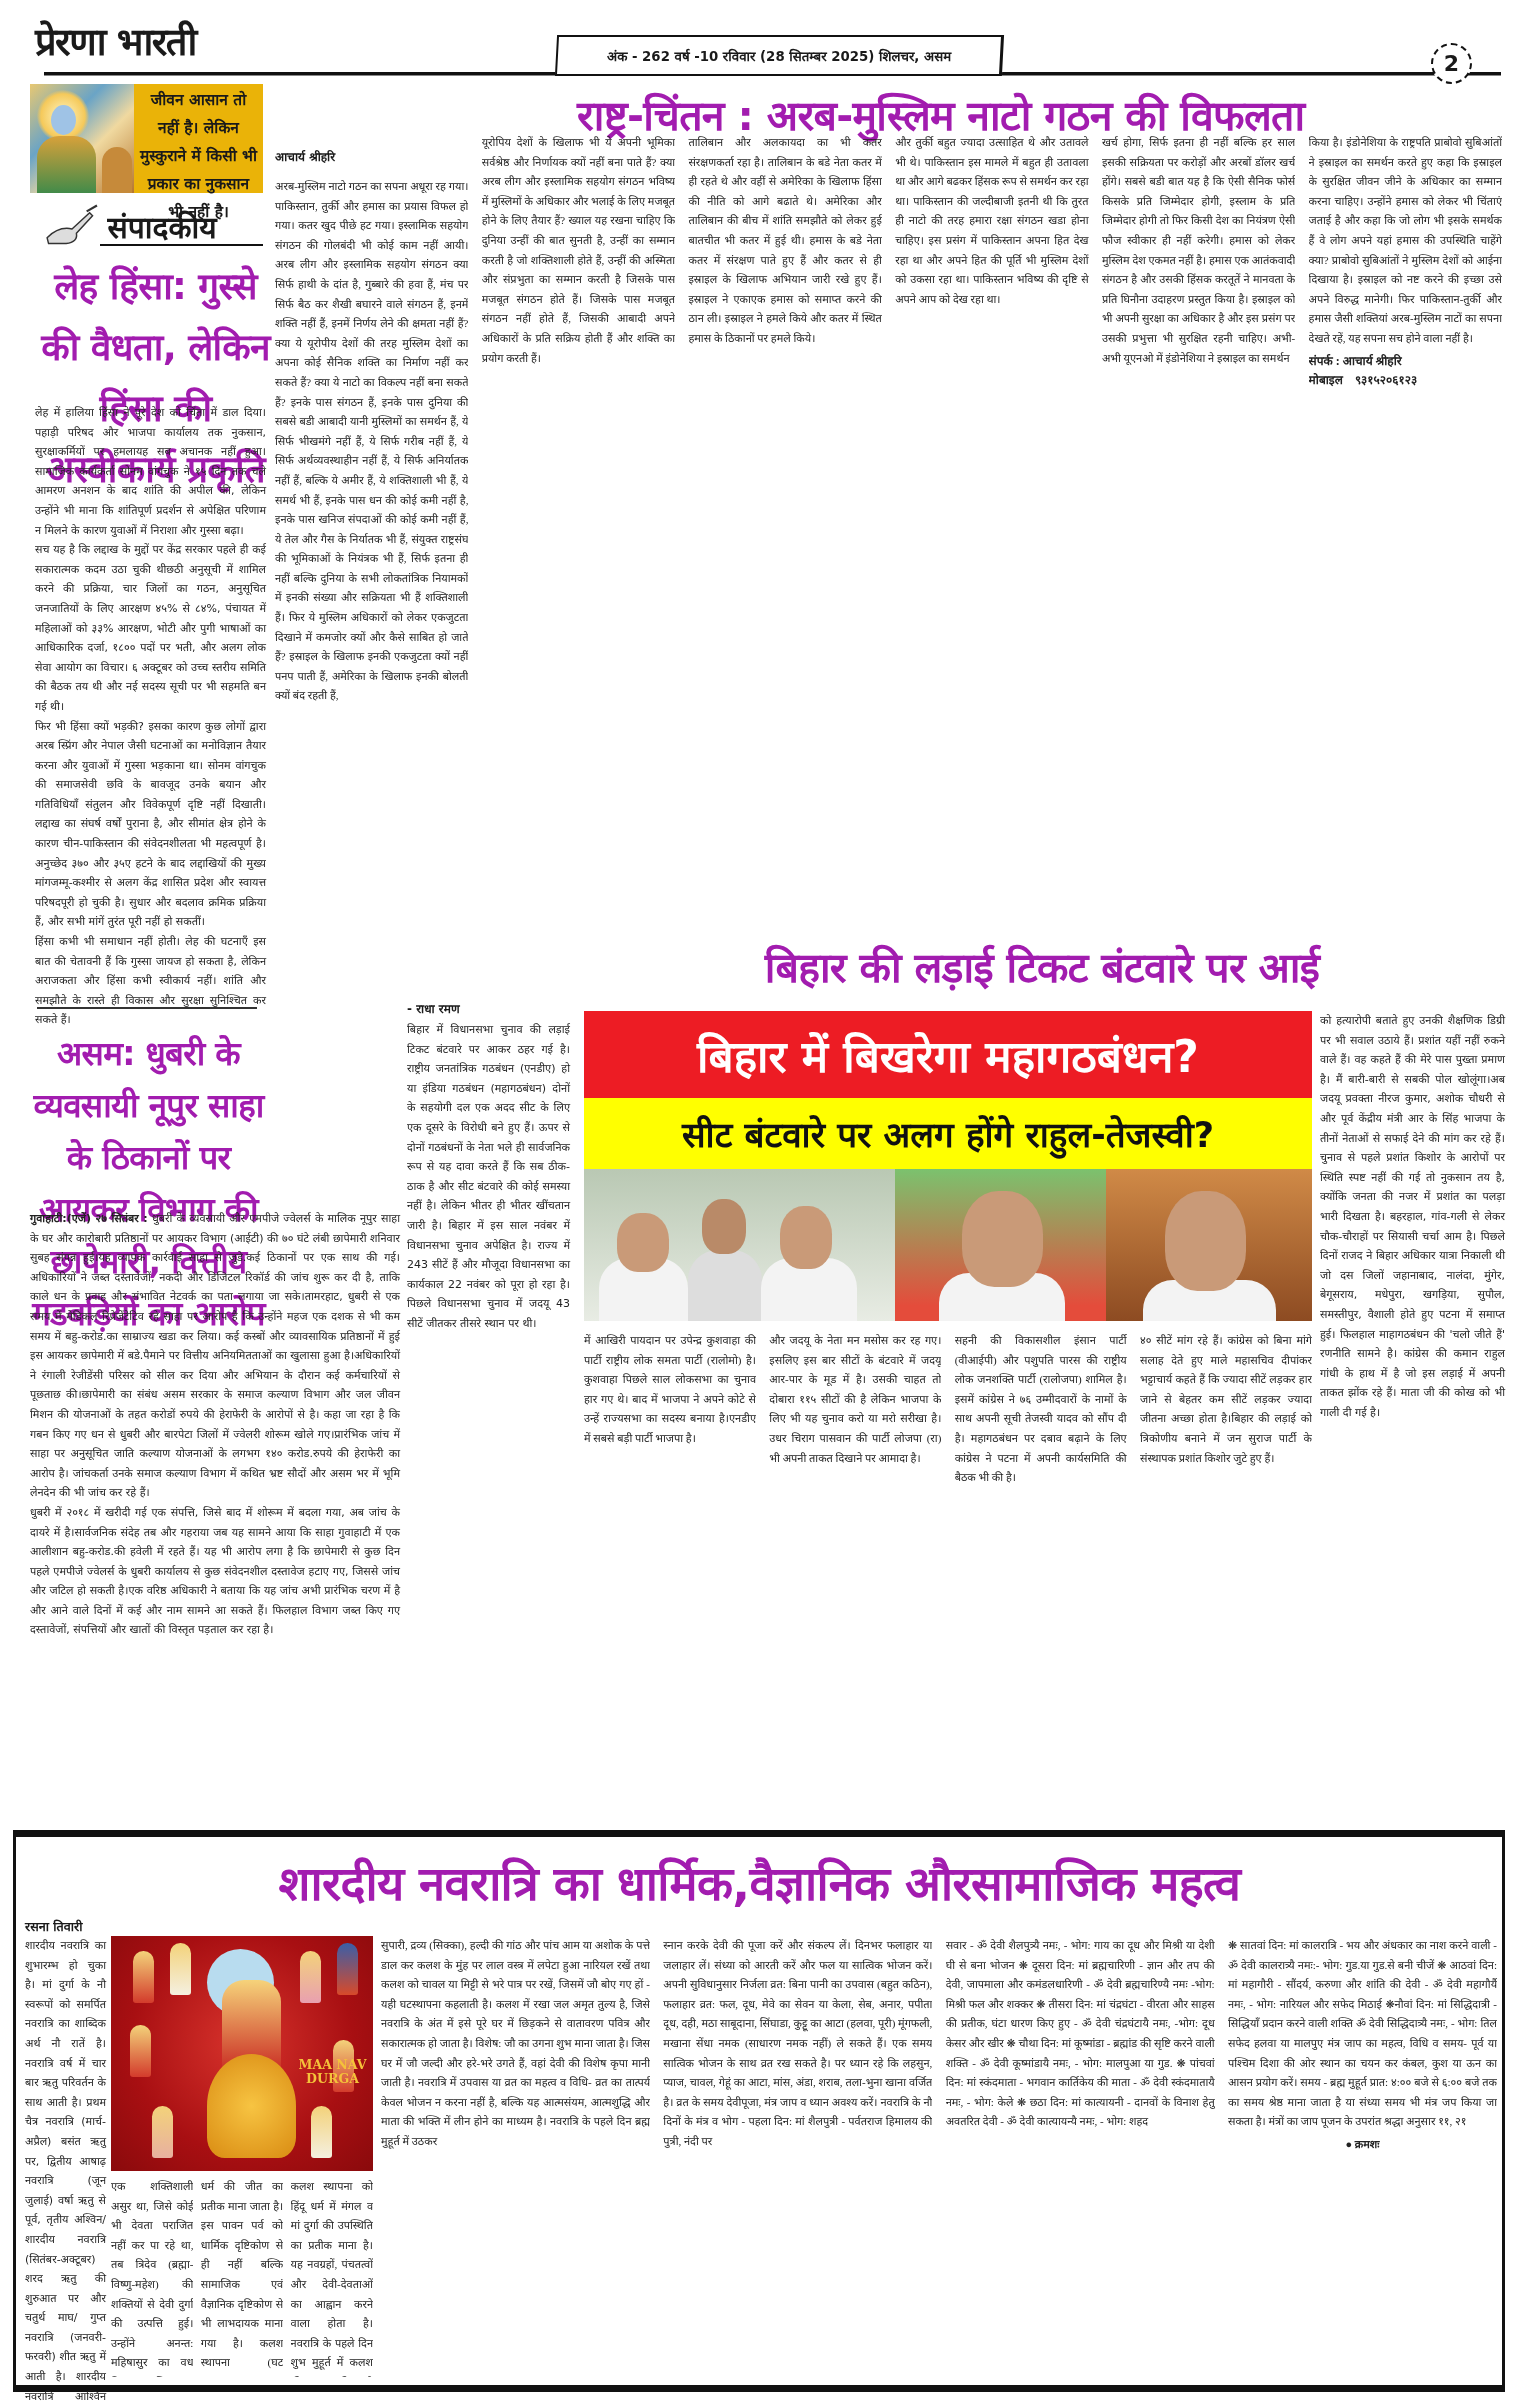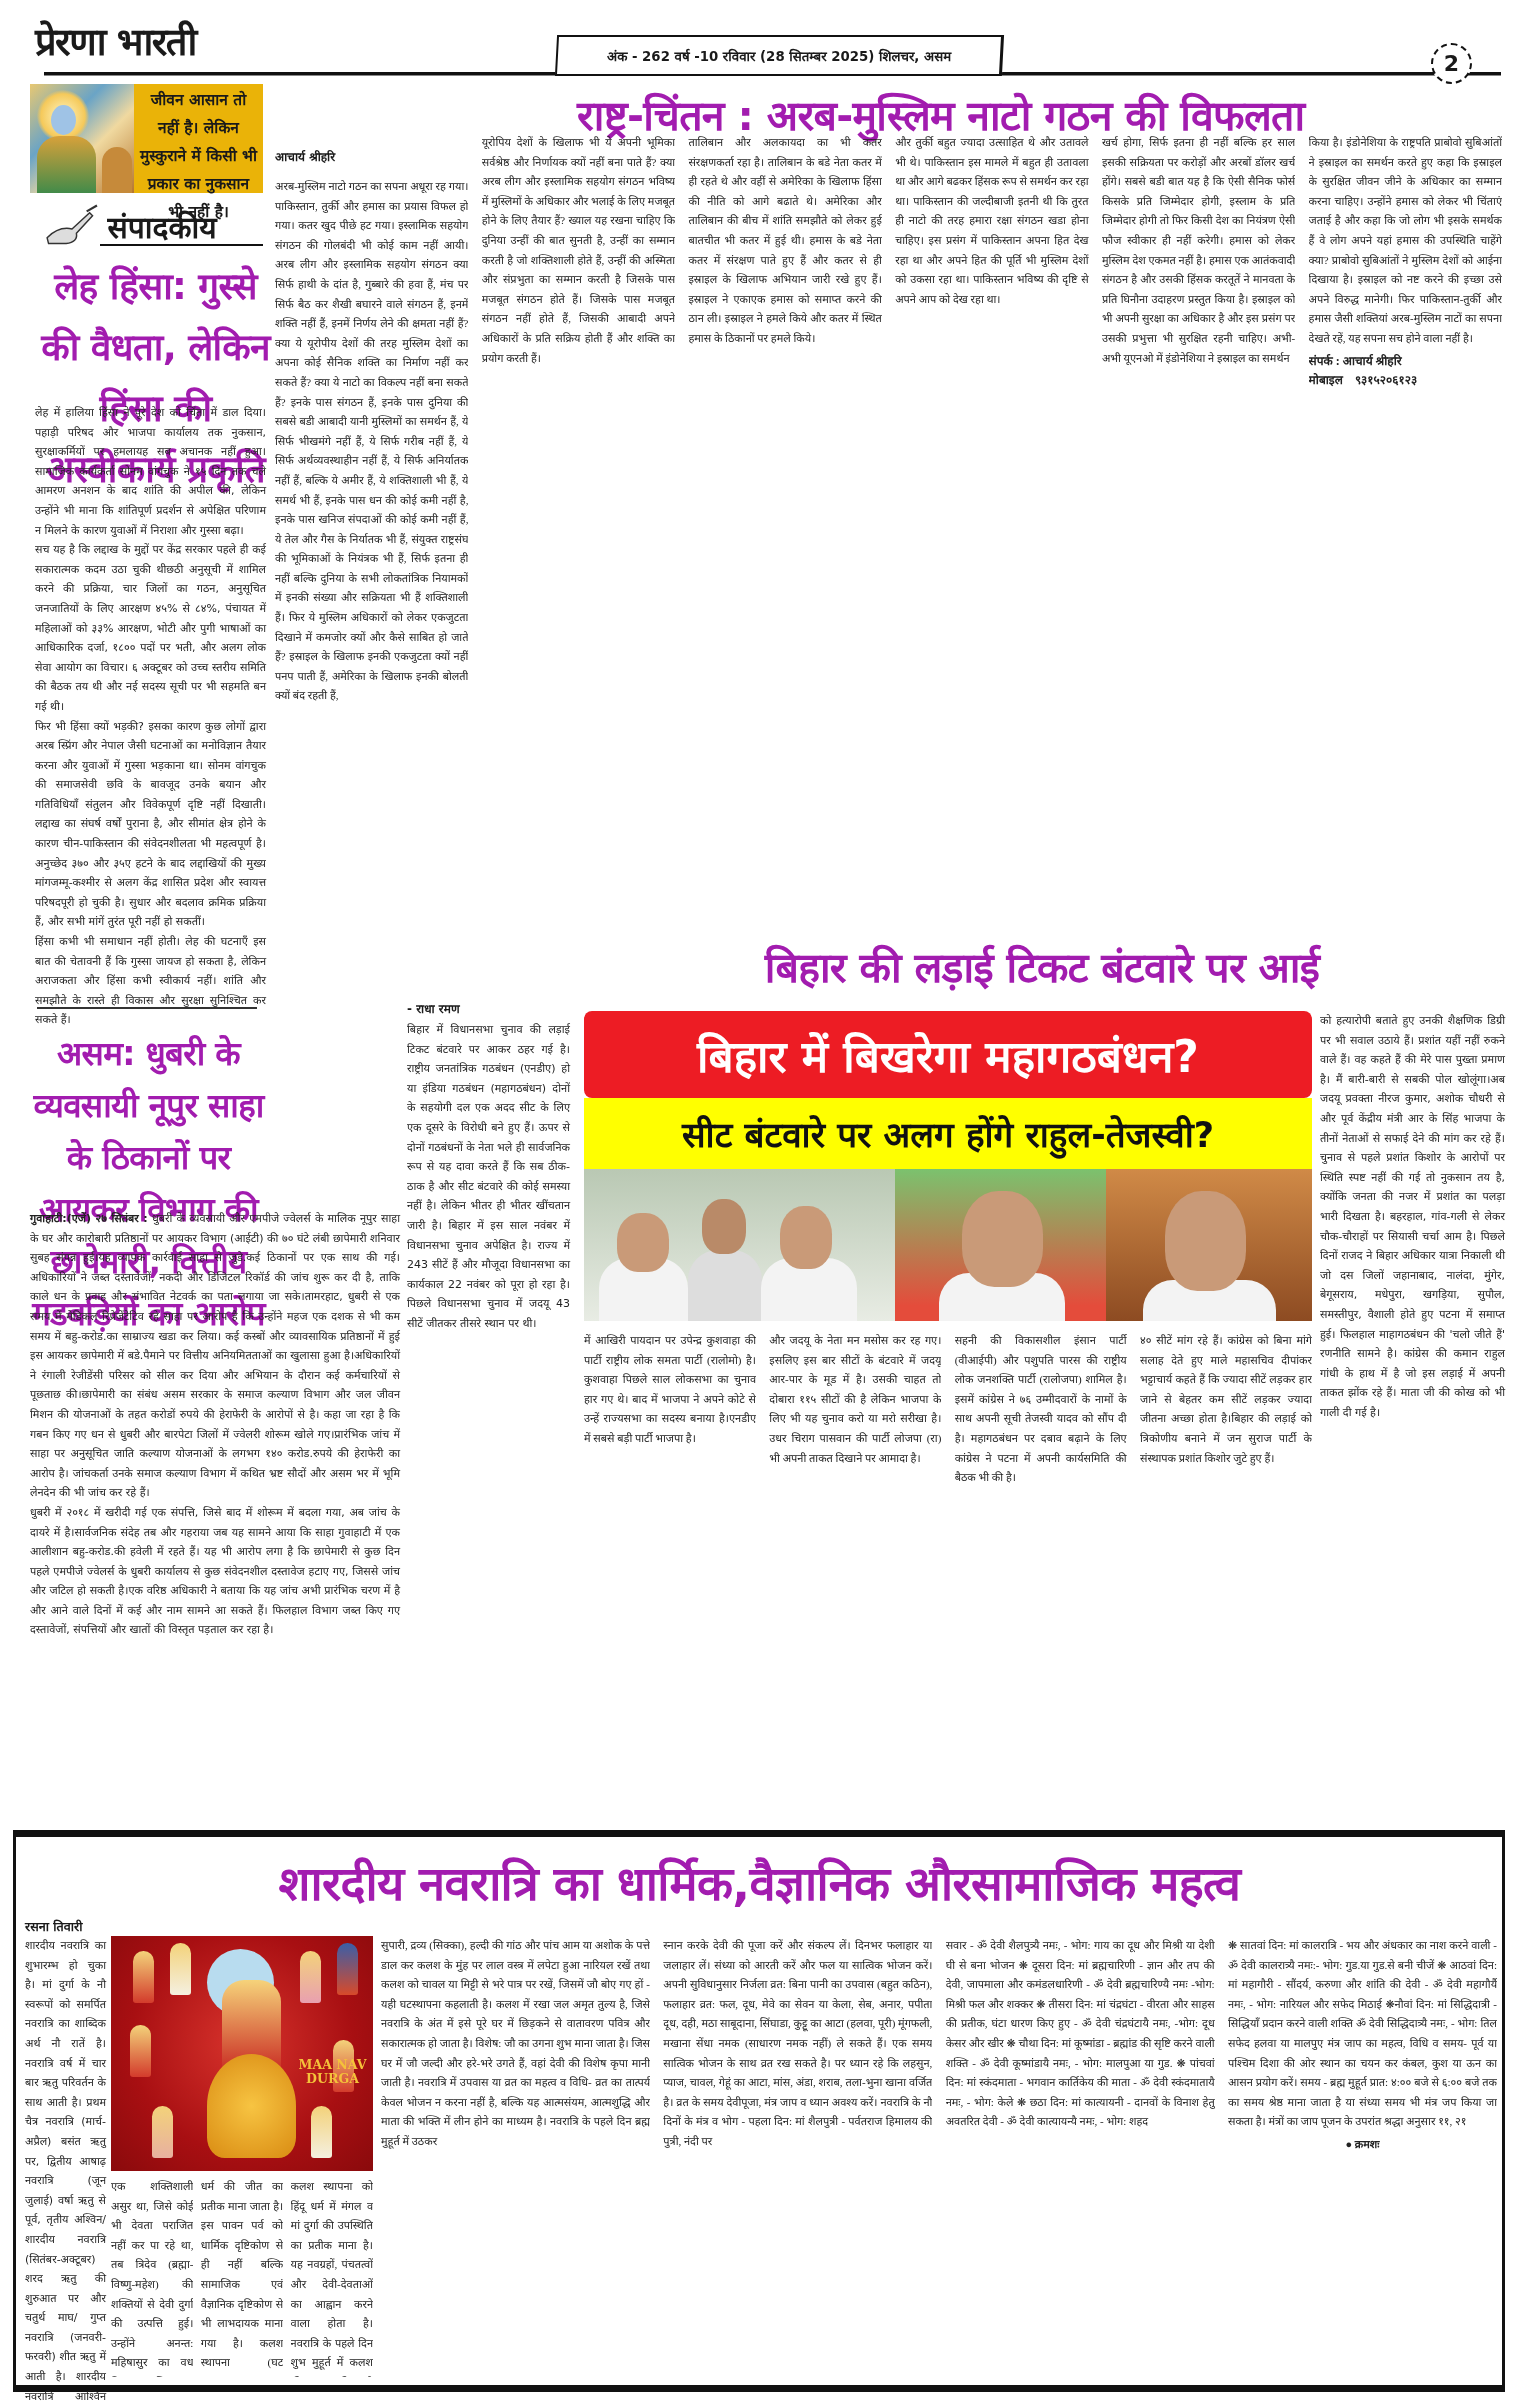--- a/index.html
+++ b/index.html
@@ -37,21 +37,21 @@
   
   #nato-title { left: 577px; top: 90px; width: 769px; font-size: 41px; line-height: 52px; }
   #nato-author { left: 275px; top: 148px; font-size: 12px; font-weight: 800; }
   #contact { font-weight: 800; font-size: 12px; line-height: 19px; margin-top: 3px; }
 
   
   #bihar-title { left: 569px; top: 939px; width: 946px; font-size: 41px; text-align:center; line-height: 59px; }
   #bihar-author { left: 407px; top: 1000px; font-size: 12px; font-weight: 800; }
   #bihar-col0 { left: 407px; top: 1020px; width: 163px; height: 776px; }
   #bihar-banner { left: 584px; top: 1011px; width: 728px; height: 311px; }
-  #banner-red { height: 87px; background: #ed1c24; display:flex; align-items:center; justify-content:center; color:#fff; font-size: 44px; font-weight: 900; border-radius: 8px; }
+  #banner-red { height: 87px; background: #ed1c24; display:flex; align-items:center; justify-content:center; color:#fff; font-size: 44px; font-weight: 900; }
   #banner-yellow { height: 71px; background: #ffff00; display:flex; align-items:center; justify-content:center; color:#111; font-size: 35px; font-weight: 900; }
   #banner-photos { height: 152px; display:flex; }
   .photo { height: 100%; position: relative; overflow:hidden; }
   #photo-group { width: 311px; background: linear-gradient(#b9c8b3,#e8ece4); }
   #photo-tejashwi { width: 211px; background: linear-gradient(#7bc26e,#e44c3b 90%); }
   #photo-rahul { width: 206px; background: linear-gradient(#d08a47,#8d4b22); }
   .head { position:absolute; border-radius: 45% 45% 40% 40%; background: #c99a78; }
   .shirt { position:absolute; border-radius: 30px 30px 0 0; background:#f3f3f3; }
   #bihar-cols { left: 584px; top: 1331px; width: 728px; height: 473px; }
   #bihar-col-right { left: 1320px; top: 1011px; width: 185px; height: 791px; }

